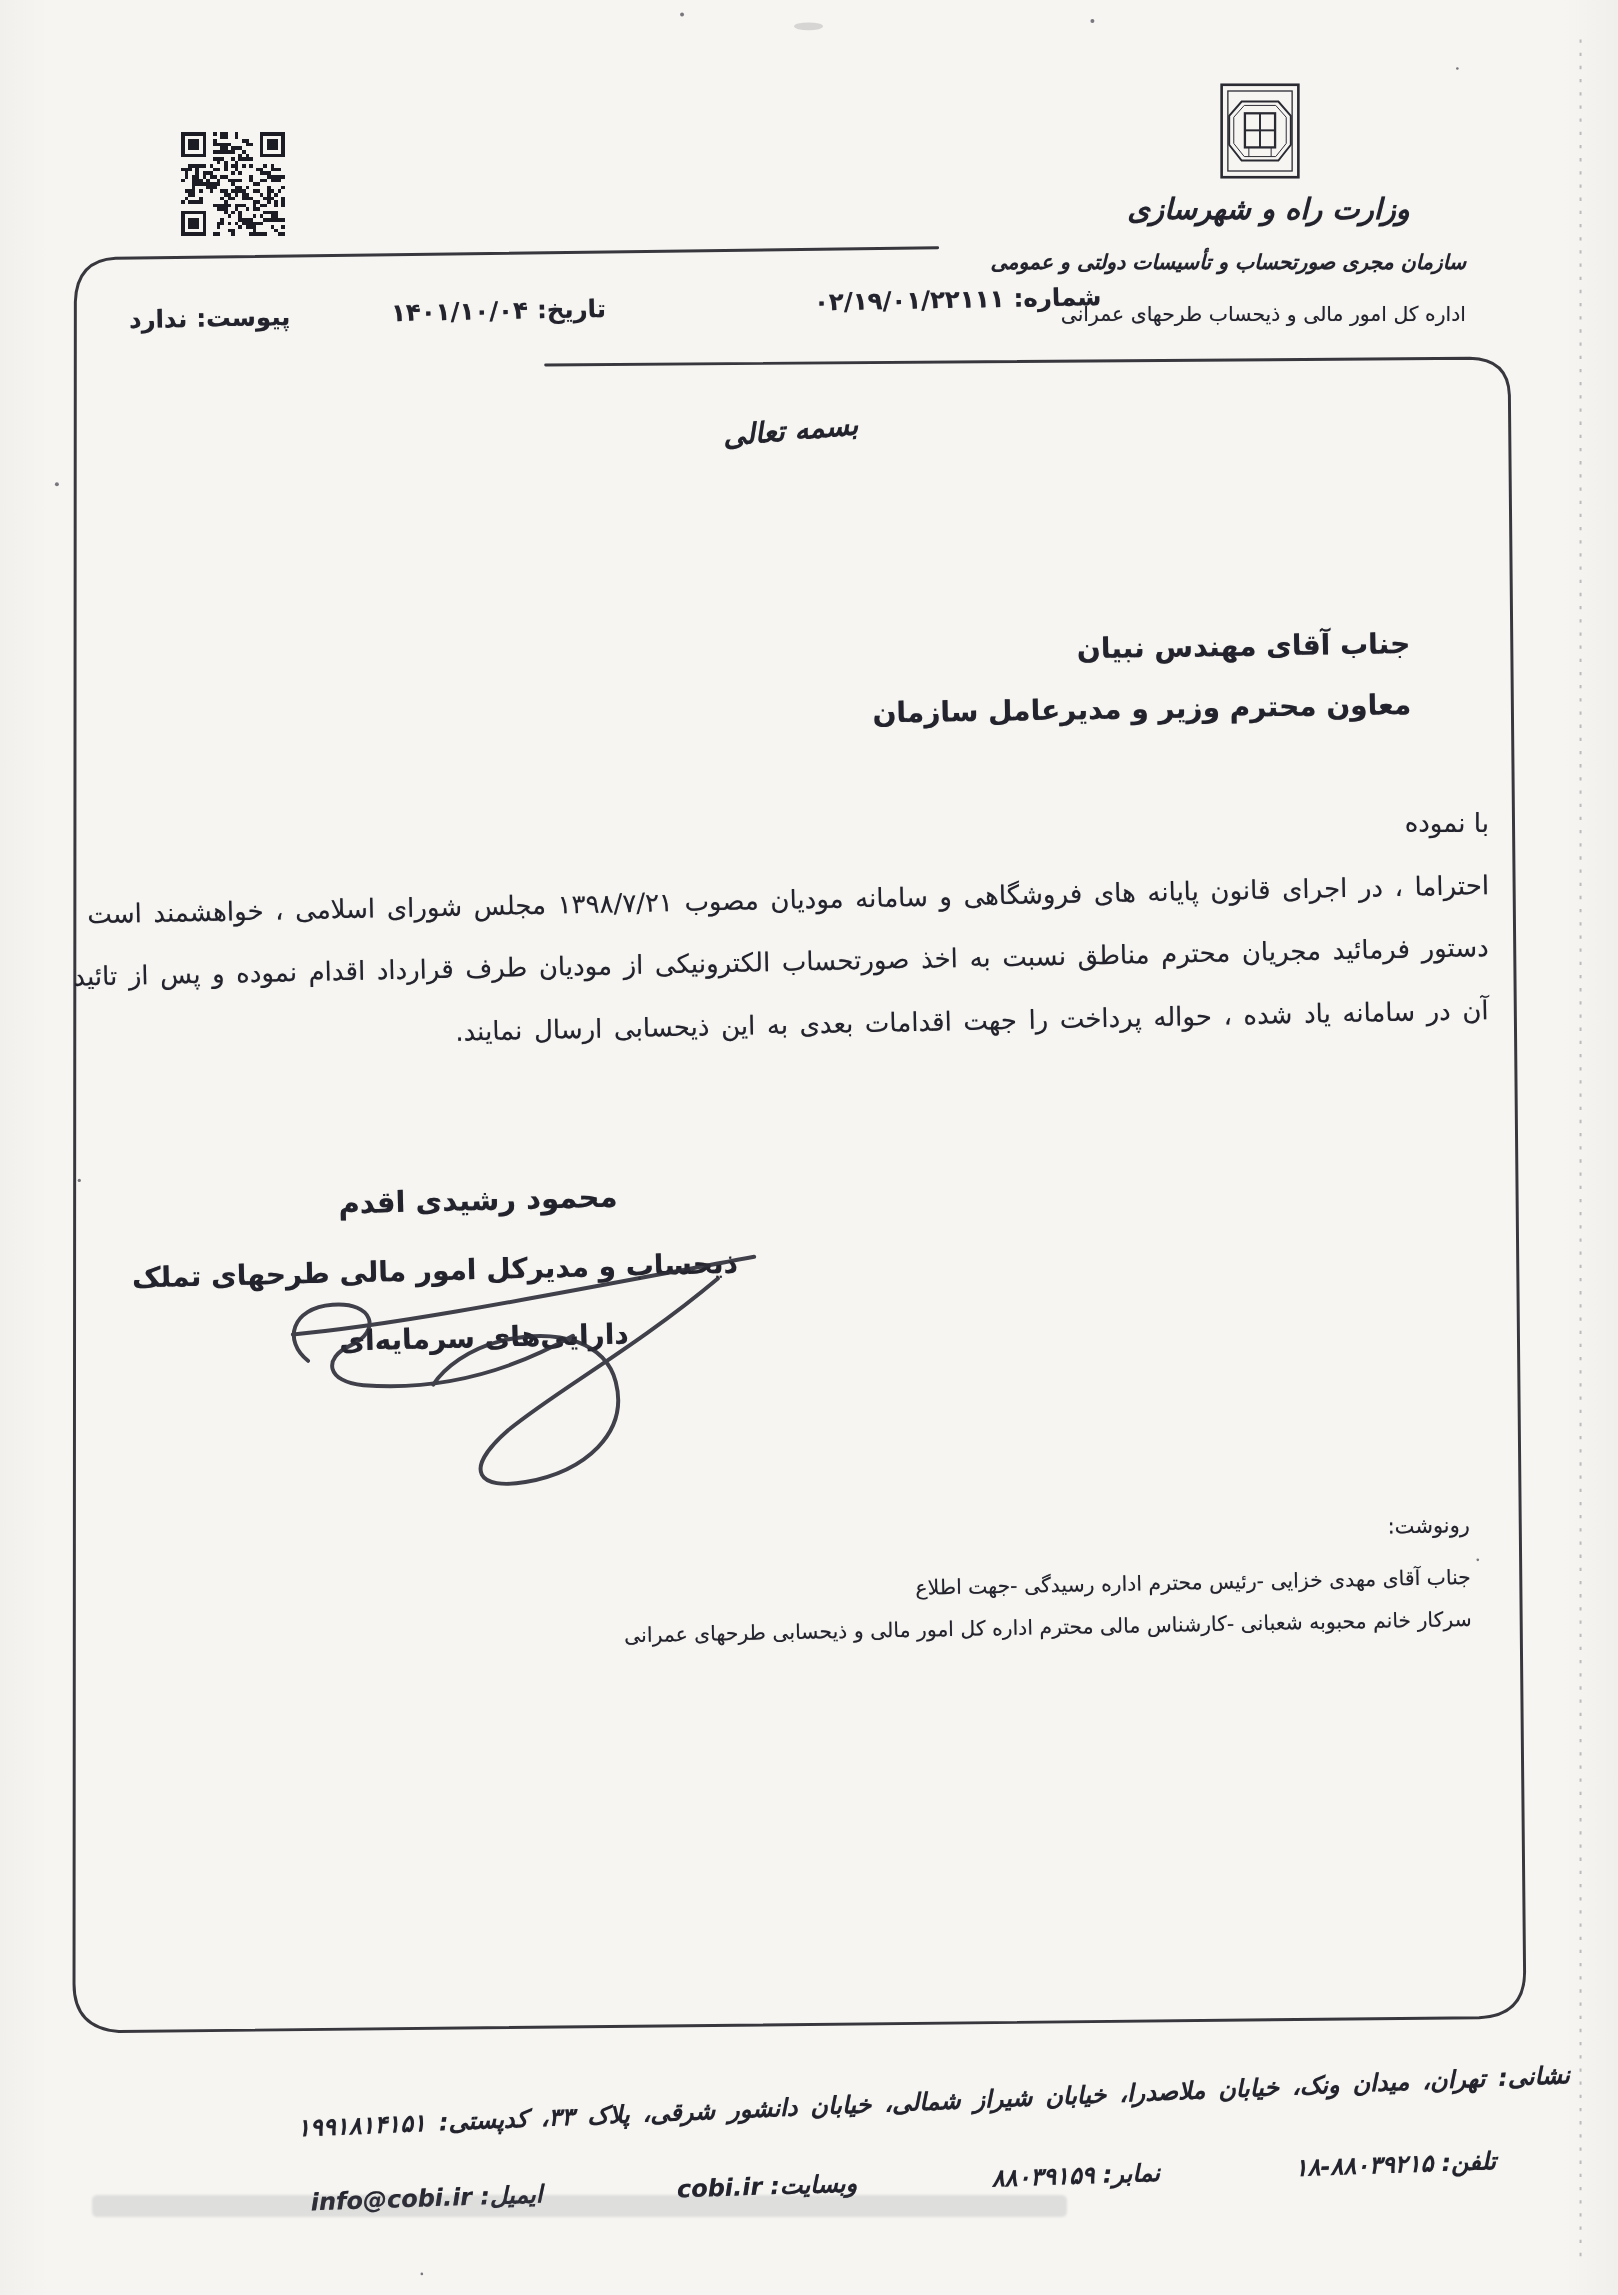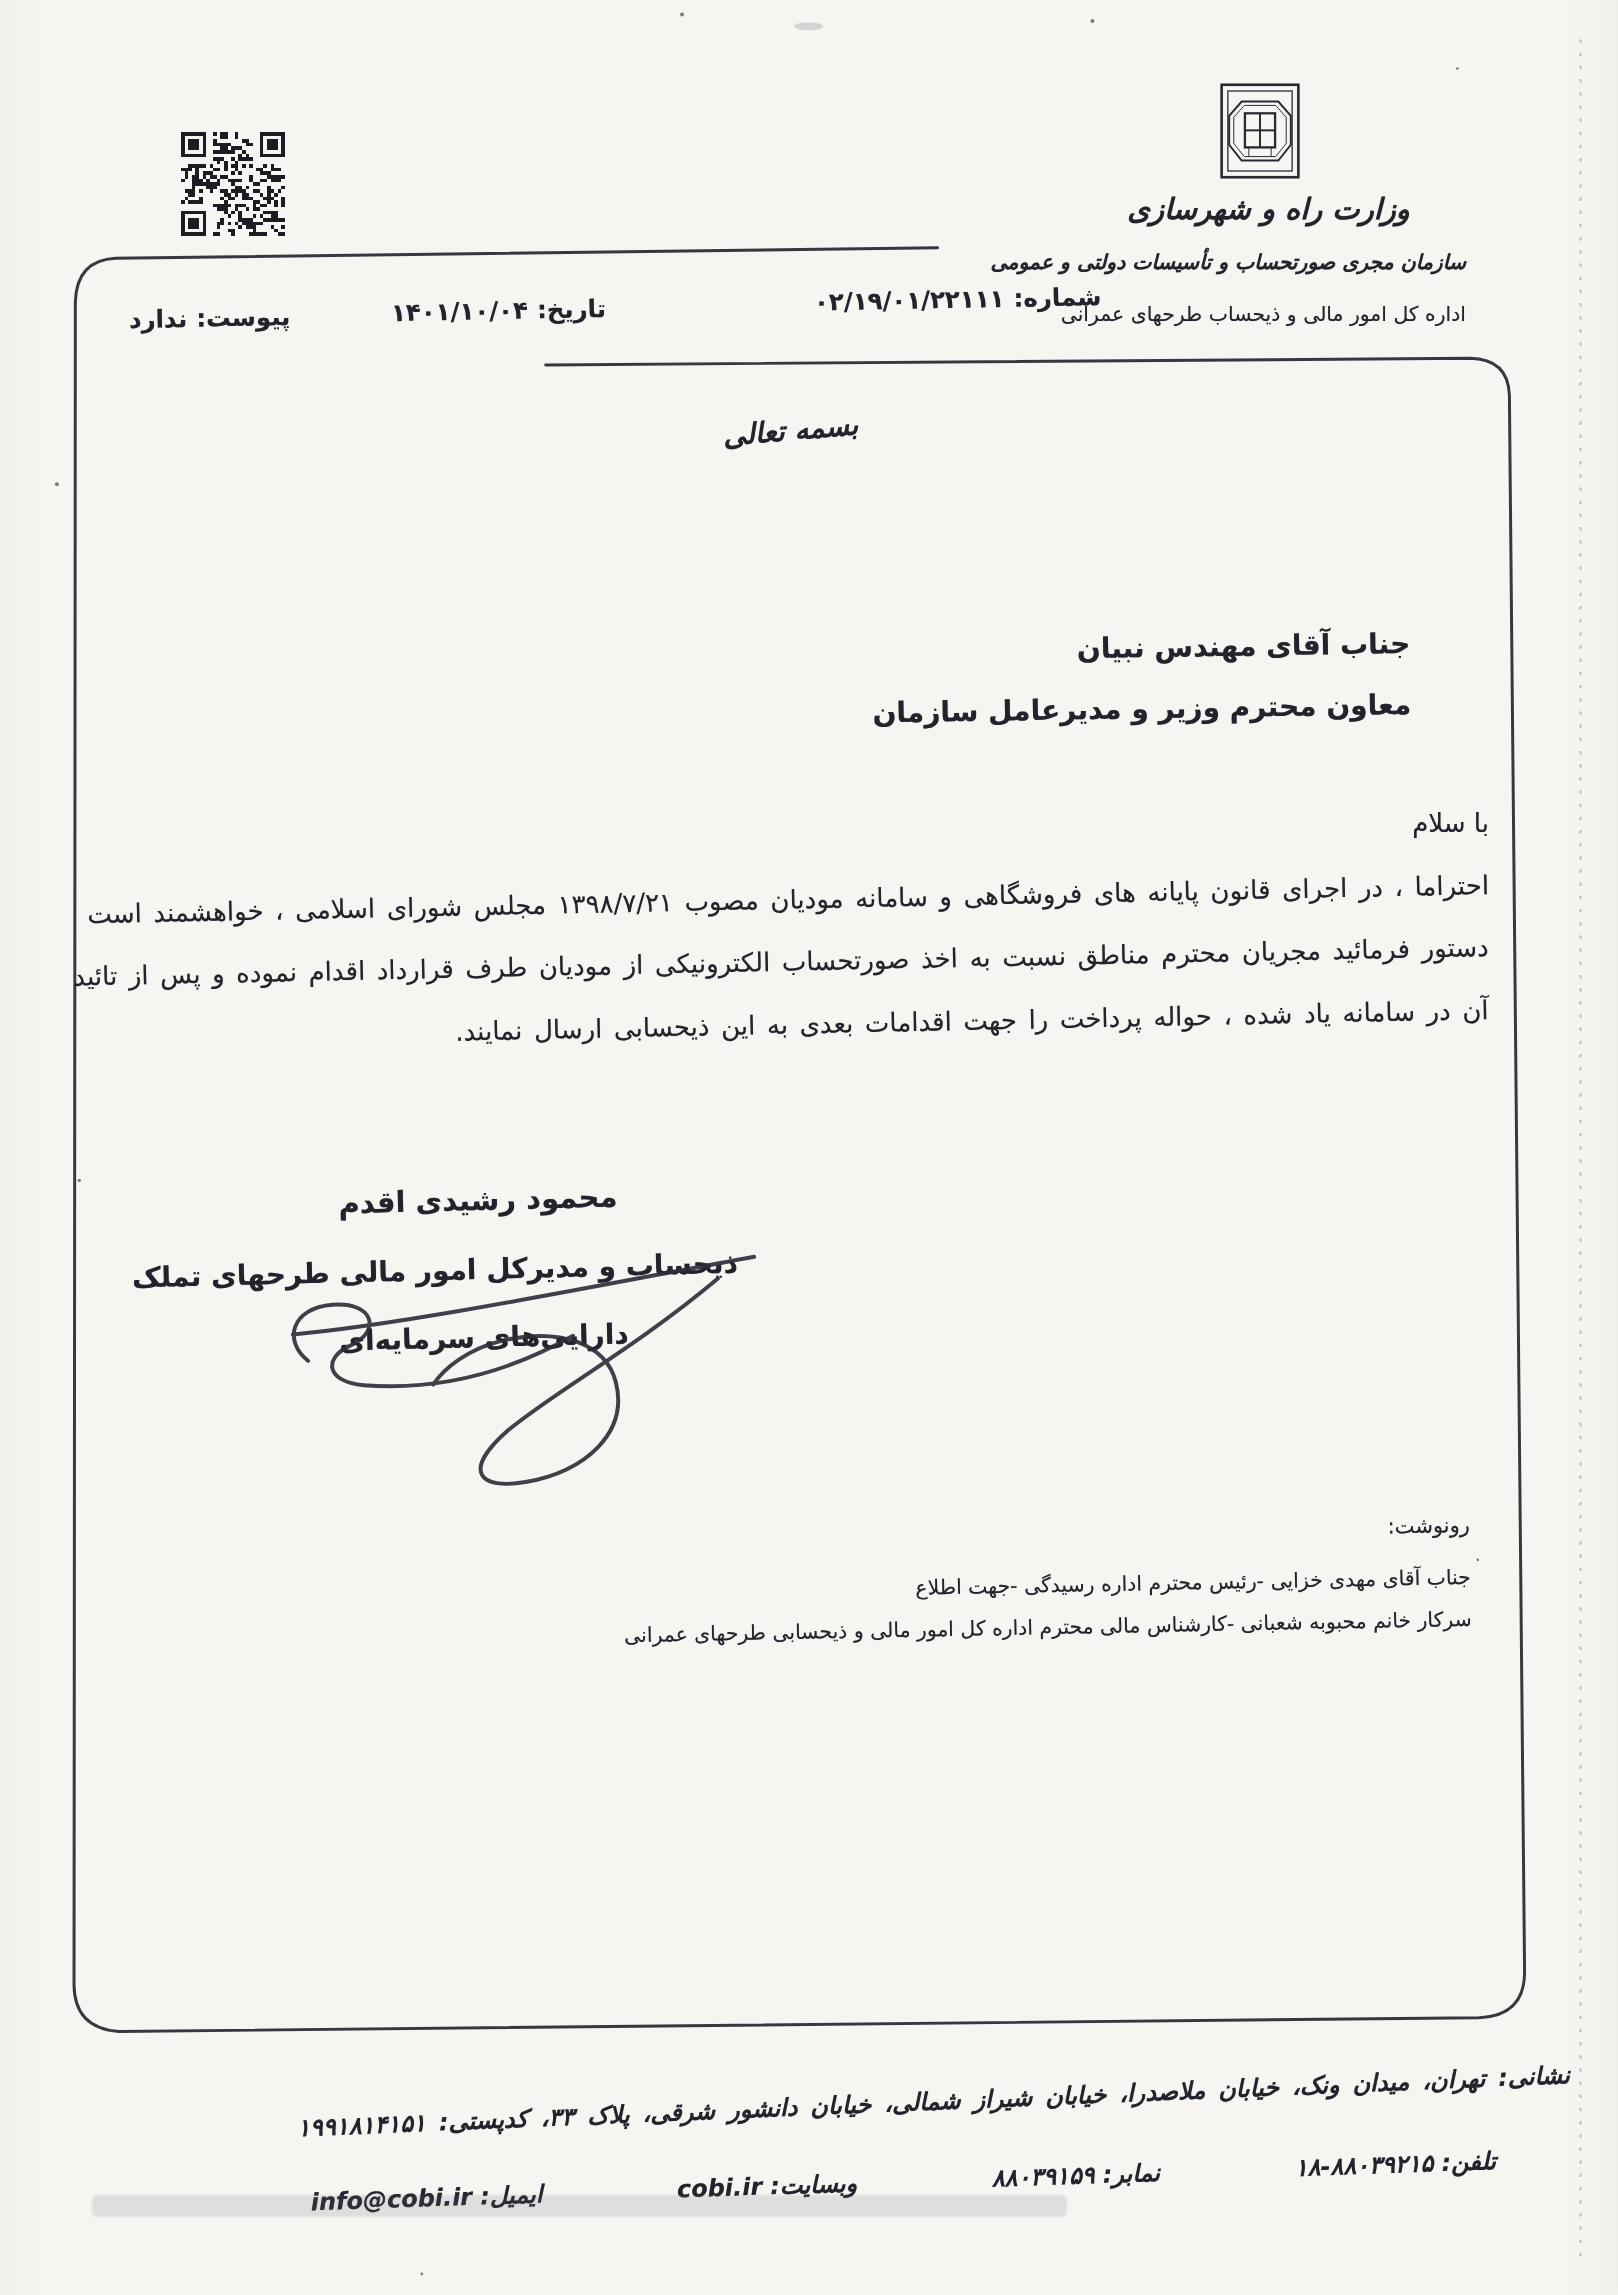--- a/index.html
+++ b/index.html
@@ -347,21 +347,21 @@
     </g>
   </svg>
 
   <div class="abs rtl calli soft" style="left:685px;top:414px;width:211px;text-align:center;font-size:28px;transform:rotate(-5deg);">بسمه تعالی</div>
 
   <div class="abs rtl" style="right:219px;top:613px;transform:rotate(-0.9deg);transform-origin:100% 0;">
     <div class="recipient-line soft">جناب آقای مهندس نبیان</div>
     <div class="recipient-line soft">معاون محترم وزیر و مدیرعامل سازمان</div>
   </div>
 
-  <div class="abs rtl soft" style="right:140px;top:808px;font-size:26px;">با سلام</div>
+  <div class="abs rtl soft" style="right:140px;top:808px;font-size:26px;">با نموده</div>
 
   <div class="abs rtl body-line soft" style="right:140px;top:870px;">احتراما ، در اجرای قانون پایانه های فروشگاهی و سامانه مودیان مصوب ۱۳۹۸/۷/۲۱ مجلس شورای اسلامی ، خواهشمند است</div>
   <div class="abs rtl body-line soft" style="right:140px;top:932px;">دستور فرمائید مجریان محترم مناطق نسبت به اخذ صورتحساب الکترونیکی از مودیان طرف قرارداد اقدام نموده و پس از تائید</div>
   <div class="abs rtl body-line soft" style="right:140px;top:995px;">آن در سامانه یاد شده ، حواله پرداخت را جهت اقدامات بعدی به این ذیحسابی ارسال نمایند.</div>
 
   <div class="abs rtl sig-text soft" style="left:323px;top:1183px;width:310px;font-size:29px;">محمود رشیدی اقدم</div>
   <div class="abs rtl sig-text soft" style="left:224px;top:1253px;width:514px;font-size:28px;">ذیحساب و مدیرکل امور مالی طرحهای تملک</div>
   <div class="abs rtl sig-text soft" style="left:329px;top:1321px;width:310px;font-size:28px;">دارایی‌های سرمایه‌ای</div>
 
   <svg class="abs" style="left:283px;top:1242px" width="514" height="264" viewBox="0 0 780 400" fill="none" stroke="#2d2d38" stroke-width="6" stroke-linecap="round" stroke-linejoin="round" opacity="0.9">

